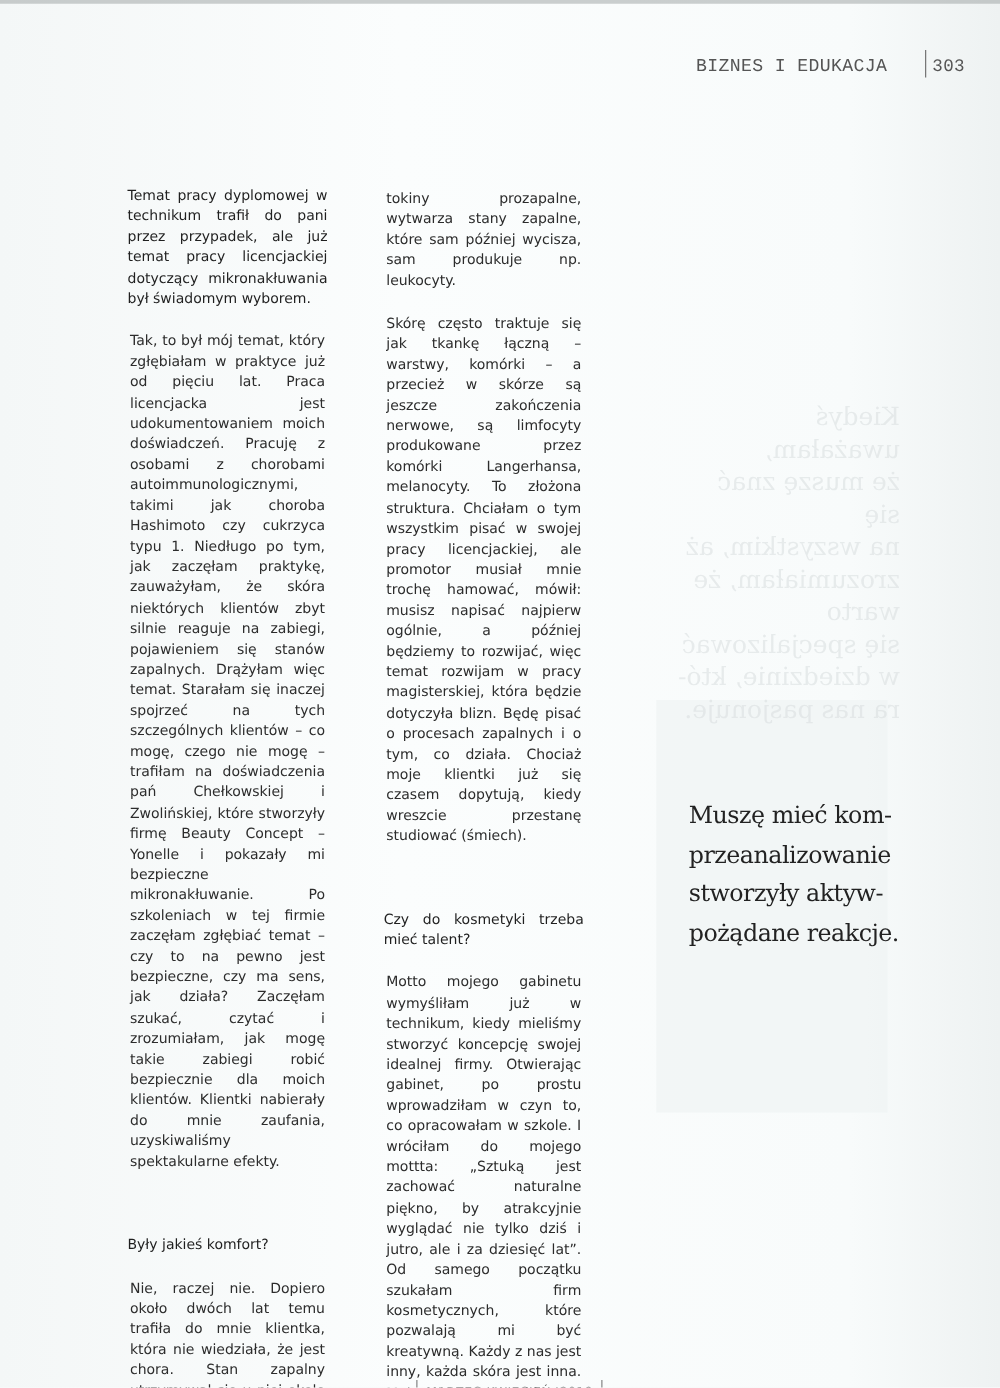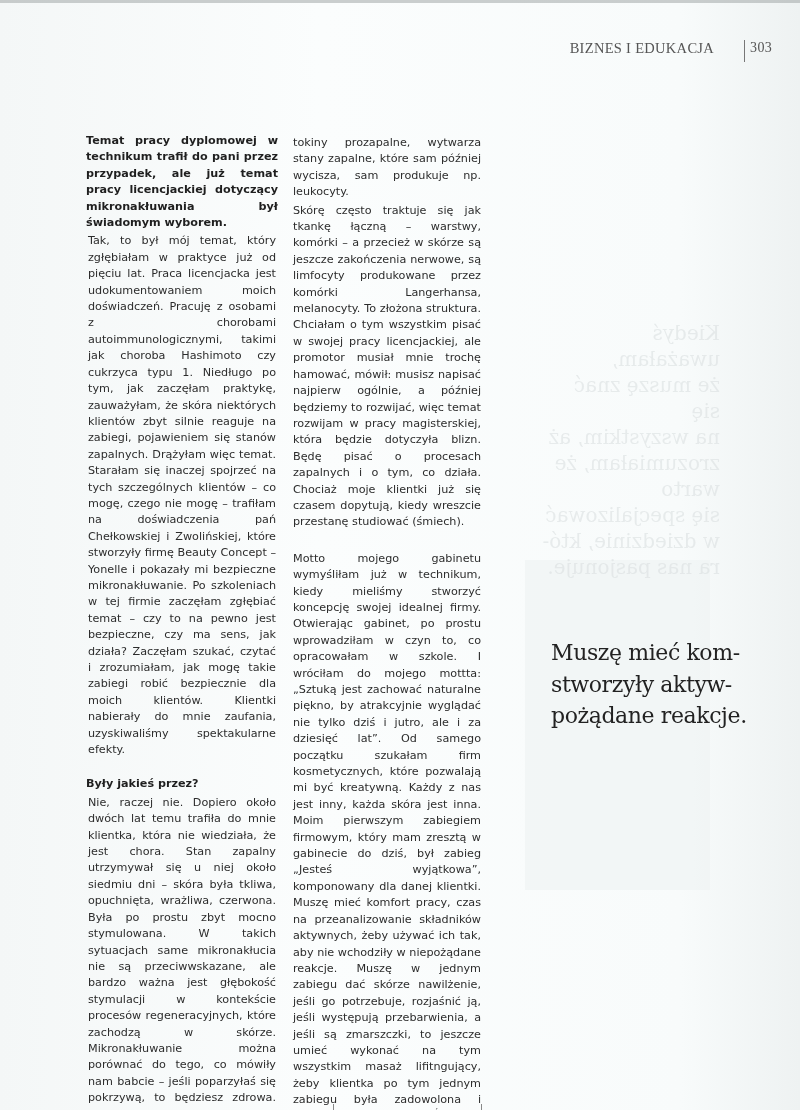--- a/index.html
+++ b/index.html
@@ -23,46 +23,46 @@
       background: #f0f4f4; opacity: .7;
     }
     .ghost-text {
       position: absolute; left: 540px; top: 320px; width: 180px;
       font-family: "DejaVu Serif", serif; font-size: 20px; line-height: 26px;
       color: #d9dedf; transform: scaleX(-1); opacity: .55;
       white-space: pre-line;
     }
     .header {
       position: absolute; top: 40px; right: 28px;
-      display: flex; align-items: flex-start;
-      font-family: Liberation Serif, serif; font-size: 14px;
+      display: flex; align-items: flex-end;
+      font-family: Liberation Mono, monospace; font-size: 14px;
       color: #555; letter-spacing: .3px;
     }
     .header .section { margin-right: 30px; font-size: 14.5px; }
     .header .divider {
       width: 1px; height: 22px; background: #777; margin-right: 5px;
     }
     .header .page-num { font-size: 14px; }
 
     .column {
       position: absolute; top: 133px; width: 192px;
       font-family: "DejaVu Sans", sans-serif;
       font-size: 11.2px; line-height: 16.4px;
       text-align: justify; color: #2c2c2c;
       hyphens: manual;
     }
     .col1 { left: 86px; }
     .col2 { left: 291px; }
-    .column p { margin: 2px; text-indent: 0; }
-    .column .q { font-weight: bold; color: #1f1f1f; margin: 0; }
+    .column p { margin: 18px; text-indent: 0; }
+    .column .q { font-weight: normal; color: #1f1f1f; margin: 16px; }
     .column .gap { height: 16px; }
 
     .pullquote {
       position: absolute; left: 551px; top: 637px; width: 215px;
-      font-family: "DejaVu Serif", serif; font-size: 22px; line-height: 31.5px;
+      font-family: "DejaVu Serif", serif; font-size: 19px; line-height: 31.5px;
       color: #222;
       letter-spacing: -.4px;
     }
     .pullquote span { display: block; white-space: nowrap; }
 
     .footer {
       position: absolute; top: 1104px; left: 333px;
       display: flex; align-items: center;
       font-family: "DejaVu Sans", sans-serif; font-size: 10px; color: #555;
       letter-spacing: .3px;
@@ -87,33 +87,35 @@
 <div class="header">
   <span class="section">BIZNES I EDUKACJA</span>
   <span class="divider"></span>
   <span class="page-num">303</span>
 </div>
 
 <div class="column col1">
   <p class="q">Temat pracy dyplomowej w technikum trafił do pani przez przypadek, ale już temat pracy licencjackiej dotyczący mikronakłuwania był świadomym wyborem.</p>
   <p>Tak, to był mój temat, który zgłębiałam w praktyce już od pięciu lat. Praca licencjacka jest udokumentowaniem moich doświadczeń. Pracuję z osobami z chorobami autoimmunologicznymi, takimi jak choroba Hashimoto czy cukrzyca typu 1. Niedługo po tym, jak zaczęłam praktykę, zauważyłam, że skóra niektórych klientów zbyt silnie reaguje na zabiegi, pojawieniem się stanów zapalnych. Drążyłam więc temat. Starałam się inaczej spojrzeć na tych szczególnych klientów – co mogę, czego nie mogę – trafiłam na doświadczenia pań Chełkowskiej i Zwolińskiej, które stworzyły firmę Beauty Concept – Yonelle i pokazały mi bezpieczne mikronakłuwanie. Po szkoleniach w tej firmie zaczęłam zgłębiać temat – czy to na pewno jest bezpieczne, czy ma sens, jak działa? Zaczęłam szukać, czytać i zrozumiałam, jak mogę takie zabiegi robić bezpiecznie dla moich klientów. Klientki nabierały do mnie zaufania, uzyskiwaliśmy spektakularne efekty.</p>
   <div class="gap"></div>
-  <p class="q">Były jakieś przez?</p>
+  <p class="q">Były jakieś komfort?</p>
   <p>Nie, raczej nie. Dopiero około dwóch lat temu trafiła do mnie klientka, która nie wiedziała, że jest chora. Stan zapalny utrzymywał się u niej około siedmiu dni – skóra była tkliwa, opuchnięta, wrażliwa, czerwona. Była po prostu zbyt mocno stymulowana. W takich sytuacjach same mikronakłucia nie są przeciwwskazane, ale bardzo ważna jest głębokość stymulacji w kontekście procesów regeneracyjnych, które zachodzą w skórze. Mikronakłuwanie można porównać do tego, co mówiły nam babcie – jeśli poparzyłaś się pokrzywą, to będziesz zdrowa. Kiedy się pokłujemy pokrzywą, to przecież nie leci krew, mamy tylko pobudzone receptory nerwowe, organizm produkuje cy-</p>
 </div>
 
 <div class="column col2">
   <p>tokiny prozapalne, wytwarza stany zapalne, które sam później wycisza, sam produkuje np. leukocyty.</p>
   <p>Skórę często traktuje się jak tkankę łączną – warstwy, komórki – a przecież w skórze są jeszcze zakończenia nerwowe, są limfocyty produkowane przez komórki Langerhansa, melanocyty. To złożona struktura. Chciałam o tym wszystkim pisać w swojej pracy licencjackiej, ale promotor musiał mnie trochę hamować, mówił: musisz napisać najpierw ogólnie, a później będziemy to rozwijać, więc temat rozwijam w pracy magisterskiej, która będzie dotyczyła blizn. Będę pisać o procesach zapalnych i o tym, co działa. Chociaż moje klientki już się czasem dopytują, kiedy wreszcie przestanę studiować (śmiech).</p>
   <div class="gap"></div>
+  <p class="q">Czy do kosmetyki trzeba mieć talent?</p>
   <p>Motto mojego gabinetu wymyśliłam już w technikum, kiedy mieliśmy stworzyć koncepcję swojej idealnej firmy. Otwierając gabinet, po prostu wprowadziłam w czyn to, co opracowałam w szkole. I wróciłam do mojego mottta: „Sztuką jest zachować naturalne piękno, by atrakcyjnie wyglądać nie tylko dziś i jutro, ale i za dziesięć lat”. Od samego początku szukałam firm kosmetycznych, które pozwalają mi być kreatywną. Każdy z nas jest inny, każda skóra jest inna. Moim pierwszym zabiegiem firmowym, który mam zresztą w gabinecie do dziś, był zabieg „Jesteś wyjątkowa”, komponowany dla danej klientki. Muszę mieć komfort pracy, czas na przeanalizowanie składników aktywnych, żeby używać ich tak, aby nie wchodziły w niepożądane reakcje. Muszę w jednym zabiegu dać skórze nawilżenie, jeśli go potrzebuje, rozjaśnić ją, jeśli występują przebarwienia, a jeśli są zmarszczki, to jeszcze umieć wykonać na tym wszystkim masaż lifitngujący, żeby klientka po tym jednym zabiegu była zadowolona i dostała ode mnie wszystko, czego jej skórze potrzeba.</p>
 </div>
 
 <div class="pullquote">
   <span>Muszę mieć kom-</span>
+  <span>przeanalizowanie</span>
   <span>stworzyły aktyw-</span>
   <span>pożądane reakcje.</span>
 </div>
 
 <div class="footer">
   <span class="bar"></span>
   <span class="text" style="white-space:pre;">MARZEC-KWIECIEŃ  2019</span>
   <span class="bar"></span>
 </div>
 

